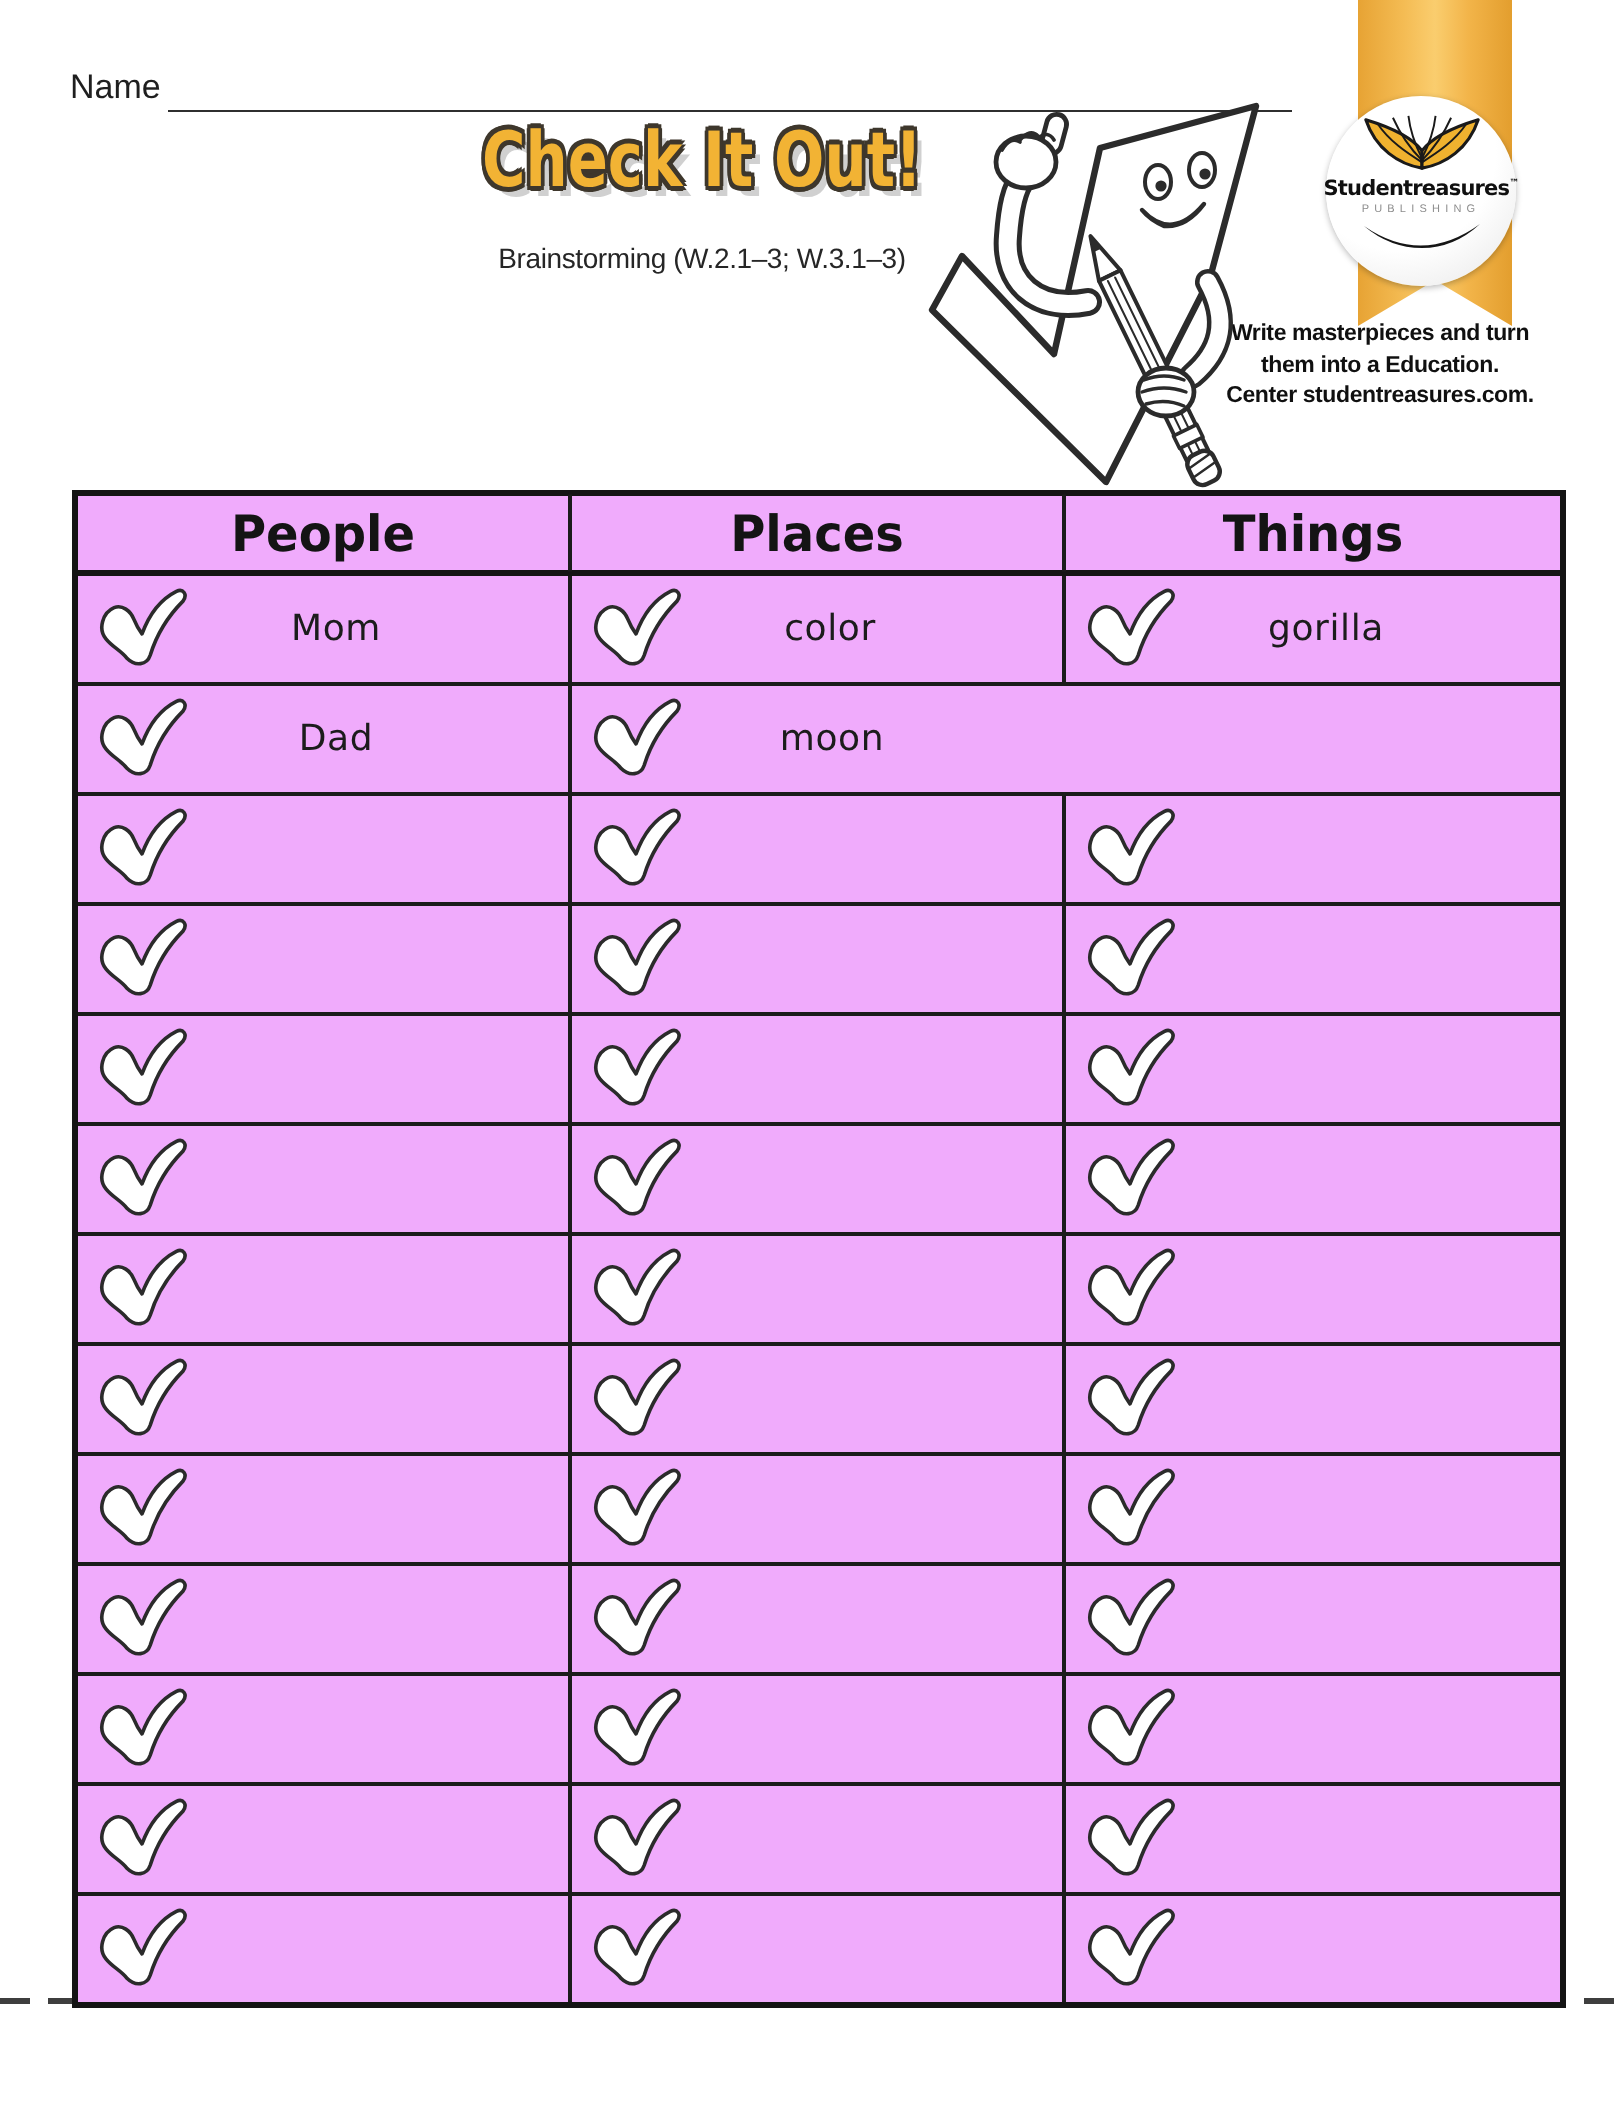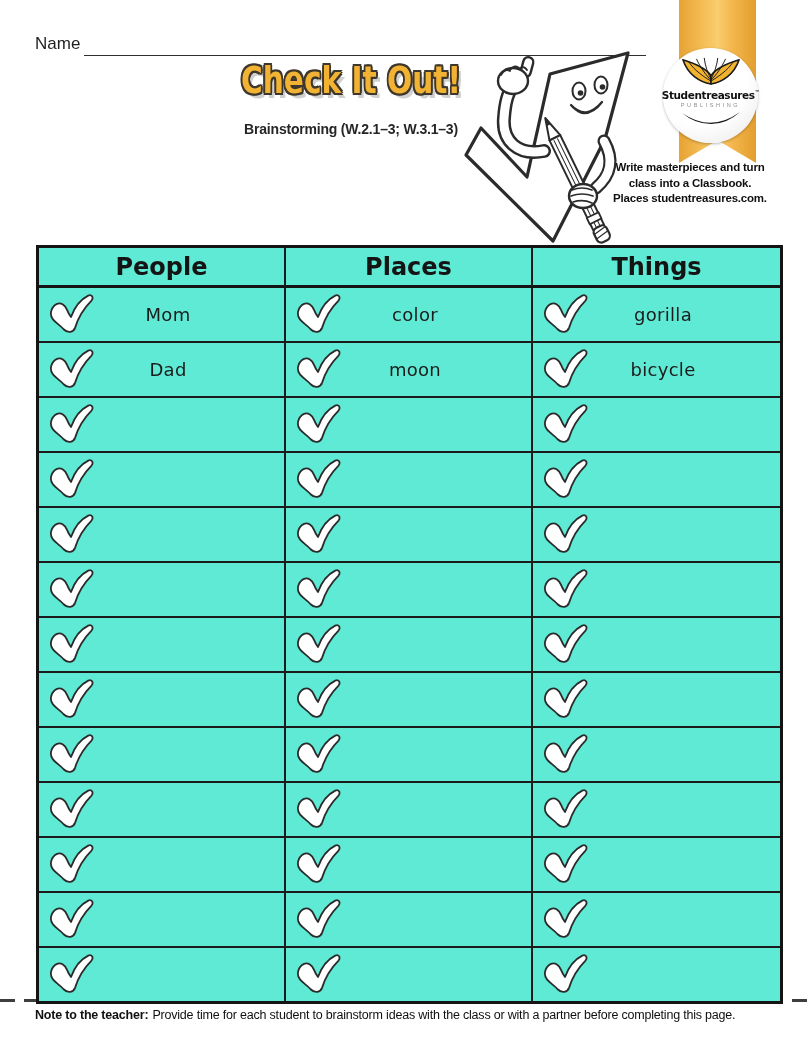--- a/index.html
+++ b/index.html
@@ -12,21 +12,21 @@
 
   
   .title{position:absolute;left:181px;top:58px;width:340px;text-align:center;
          font-family:"DejaVu Sans",sans-serif;font-weight:bold;font-size:38px;
          color:#F2B334;transform:scaleX(.78);transform-origin:center;
          text-shadow:
            -2px -2px 0 #3E372C, 2px -2px 0 #3E372C, -2px 2px 0 #3E372C, 2px 2px 0 #3E372C,
            0 -2.4px 0 #3E372C, 0 2.4px 0 #3E372C, -2.4px 0 0 #3E372C, 2.4px 0 0 #3E372C,
            5px 5px 0 rgba(150,150,150,.45);}
   .subtitle{position:absolute;left:176px;top:121px;width:350px;text-align:center;
-            font-weight:bold;font-size:14px;letter-spacing:-.2px;color:#262626;}
+            font-weight:normal;font-size:14px;letter-spacing:-.2px;color:#262626;}
 
   
   .instructions{position:absolute;left:35px;top:150px;font-size:16.5px;line-height:24px;color:#141414;letter-spacing:-.2px;}
 
   
   .mascot{position:absolute;left:452px;top:44px;width:215px;height:215px;z-index:6;}
 
   
   .ribbon{position:absolute;left:679px;top:0;width:77px;height:163px;z-index:1;
           background:linear-gradient(to right,#E7A334 0%,#F4BC54 30%,#FACD6E 50%,#F2B449 72%,#E39E2E 100%);
@@ -39,21 +39,21 @@
   .badge .book{width:62px;height:33px;margin-top:6px;}
   .badge-brand{font-family:"DejaVu Sans",sans-serif;font-weight:bold;font-size:10.5px;
                letter-spacing:-.4px;color:#101010;white-space:nowrap;line-height:11px;}
   .badge-brand sup{font-size:5px;}
   .badge-sub{font-size:5.5px;letter-spacing:2.6px;color:#8d8d8d;margin-top:1px;line-height:7px;}
   .badge .swoosh{width:66px;height:17px;margin-top:2px;}
   .tagline{position:absolute;left:610px;top:160px;width:160px;text-align:center;z-index:2;
            font-weight:bold;font-size:11.5px;line-height:15.5px;letter-spacing:-.2px;color:#101010;}
 
   
-  .w-table{position:absolute;left:36px;top:245px;width:741px;border:3px solid #141414;background:#5eead4;z-index:3;}
+  .w-table{position:absolute;left:36px;top:245px;width:741px;border:3px solid #141414;background:#f0abfc;z-index:3;}
   .t-head{display:grid;grid-template-columns:1fr 1fr 1fr;height:37px;border-bottom:3px solid #141414;}
   .h-cell{display:flex;align-items:center;justify-content:center;border-right:2px solid #1b1b1b;
           font-family:"DejaVu Sans",sans-serif;font-weight:bold;font-size:24px;color:#141414;
           transform:scaleY(1.04);}
   .h-cell:last-child{border-right:none;}
   .t-row{display:grid;grid-template-columns:1fr 1fr 1fr;height:53px;border-bottom:2px solid #1b1b1b;}
   .t-row:last-child{border-bottom:none;}
   .t-cell{position:relative;display:flex;align-items:center;border-right:2px solid #1b1b1b;}
   .t-cell:last-child{border-right:none;text-decoration:underline;}
   .check{width:50px;height:41px;margin-left:7px;flex:none;}
@@ -134,22 +134,22 @@
       </g>
     </svg>
     <div class="badge-brand"><span>Studentreasures</span><sup>™</sup></div>
     <div class="badge-sub">PUBLISHING</div>
     <svg class="swoosh" viewBox="0 0 66 17">
       <path d="M4,2 Q33,22 62,1 Q49,13 33,13 Q17,13 4,2 Z" fill="#151515"></path>
     </svg>
   </div>
   <div class="tagline">
     <div>Write masterpieces and turn</div>
-    <div>class into a Classbook.</div>
-    <div>Places studentreasures.com.</div>
+    <div>them into a Education.</div>
+    <div>Center studentreasures.com.</div>
   </div>
 
   <div class="w-table">
     <div class="t-head">
       <div class="h-cell">People</div>
       <div class="h-cell">Places</div>
       <div class="h-cell">Things</div>
     </div>
     <div>
     <div class="t-row">
@@ -179,26 +179,20 @@
               <use href="#checkshape"></use>
             </svg>
         <span class="word">Dad</span>
       </div>
       <div class="t-cell">
         <svg class="check" viewBox="0 0 60 50">
               <use href="#checkshape"></use>
             </svg>
         <span class="word">moon</span>
       </div>
-      <div class="t-cell">
-        <svg class="check" viewBox="0 0 60 50">
-              <use href="#checkshape"></use>
-            </svg>
-        <span class="word">bicycle</span>
-      </div>
     </div>
 
     <div class="t-row">
       <div class="t-cell">
         <svg class="check" viewBox="0 0 60 50">
               <use href="#checkshape"></use>
             </svg>
         <span class="word"></span>
       </div>
       <div class="t-cell">
@@ -422,17 +416,14 @@
               <use href="#checkshape"></use>
             </svg>
         <span class="word"></span>
       </div>
     </div>
   </div>
   </div>
 
   <div class="copyright">©2014 Studentreasures®. Text and design by The Education Center, LLC</div>
   <div class="cut-line"></div>
-  <div class="teacher-note">
-    <b>Note to the teacher:</b><span>Provide time for each student to brainstorm ideas with the class or with a partner before completing this page.</span>
-  </div>
 
 </div>
 
 </body></html>

